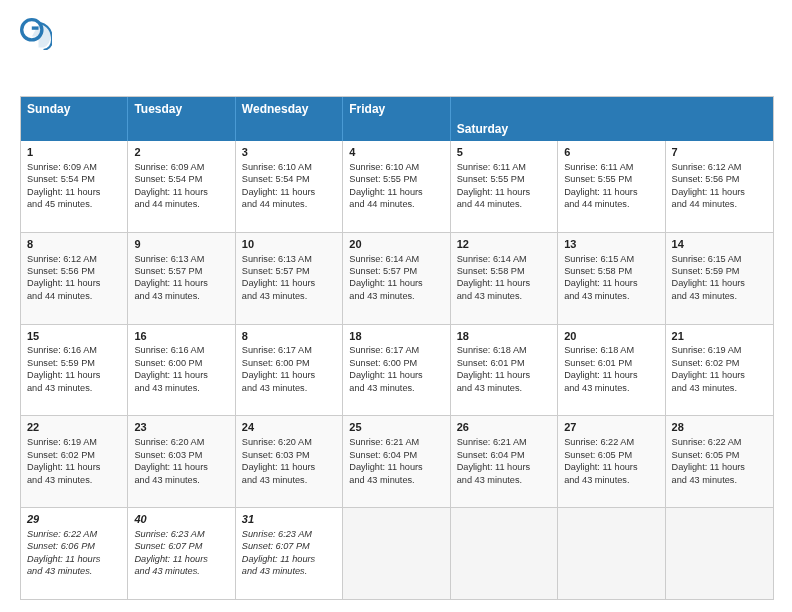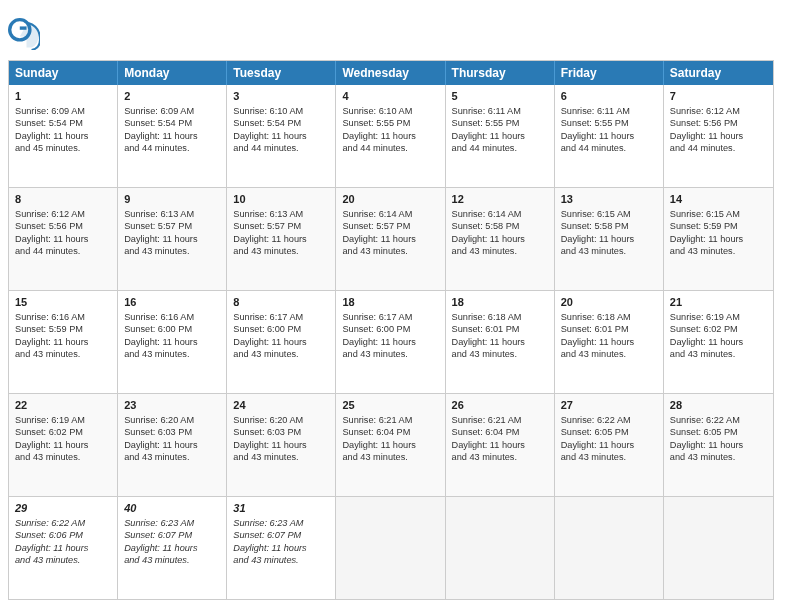--- a/index.html
+++ b/index.html
@@ -6,23 +6,24 @@
     body {
       font-family: Arial, sans-serif;
       background: #fff;
       width: 792px;
       height: 612px;
       overflow: hidden;
     }
     .page {
       width: 792px;
       height: 612px;
-      padding: 18px 18px 12px 8px;
-      display: flex;
-      flex-direction: column;
+      padding: 18px 18px 12px 20px;
+      display: flex;
+      flex-direction: column;
+      gap: 36px;
     }
     .header {
       display: flex;
       justify-content: space-between;
       align-items: flex-start;
       margin-bottom: 10px;
     }
     .logo {
       display: flex;
       align-items: center;
@@ -72,21 +73,21 @@
       background: #2a7ab5;
     }
     .cal-header-cell {
       color: #fff;
       font-size: 12px;
       font-weight: bold;
       padding: 5px 6px;
       text-align: left;
       border-right: 1px solid #4a9ad4;
     }
-    .cal-header-cell:last-child { border-right: none; }
+    .cal-header-cell:last-child { border-right: none; margin-top: 20px; }
     .cal-body {
       flex: 1;
       display: flex;
       flex-direction: column;
     }
     .cal-row {
       display: grid;
       grid-template-columns: repeat(7, 1fr);
       flex: 1;
       border-bottom: 1px solid #ccc;
@@ -133,24 +134,22 @@
     </div>
     <div class="title-block">
       <div class="month-title"></div>
       <div class="location"></div>
     </div>
   </div>
 
   <div class="calendar">
     <div class="cal-header" id="cal-header">
         <div class="cal-header-cell">Sunday</div>
-        <div class="cal-header-cell">Monday</div>
         <div class="cal-header-cell">Tuesday</div>
         <div class="cal-header-cell">Wednesday</div>
-        <div class="cal-header-cell">Thursday</div>
         <div class="cal-header-cell">Friday</div>
         <div class="cal-header-cell">Saturday</div>
       </div>
     <div class="cal-body" id="cal-body">
         <div class="cal-row">
           <div class="cal-cell"><span class="day-num">1</span><span style="white-space: pre-line;">Sunrise: 6:09 AM
 Sunset: 5:54 PM
 Daylight: 11 hours
 and 45 minutes.</span></div>
           <div class="cal-cell"><span class="day-num">2</span><span style="white-space: pre-line;">Sunrise: 6:09 AM

